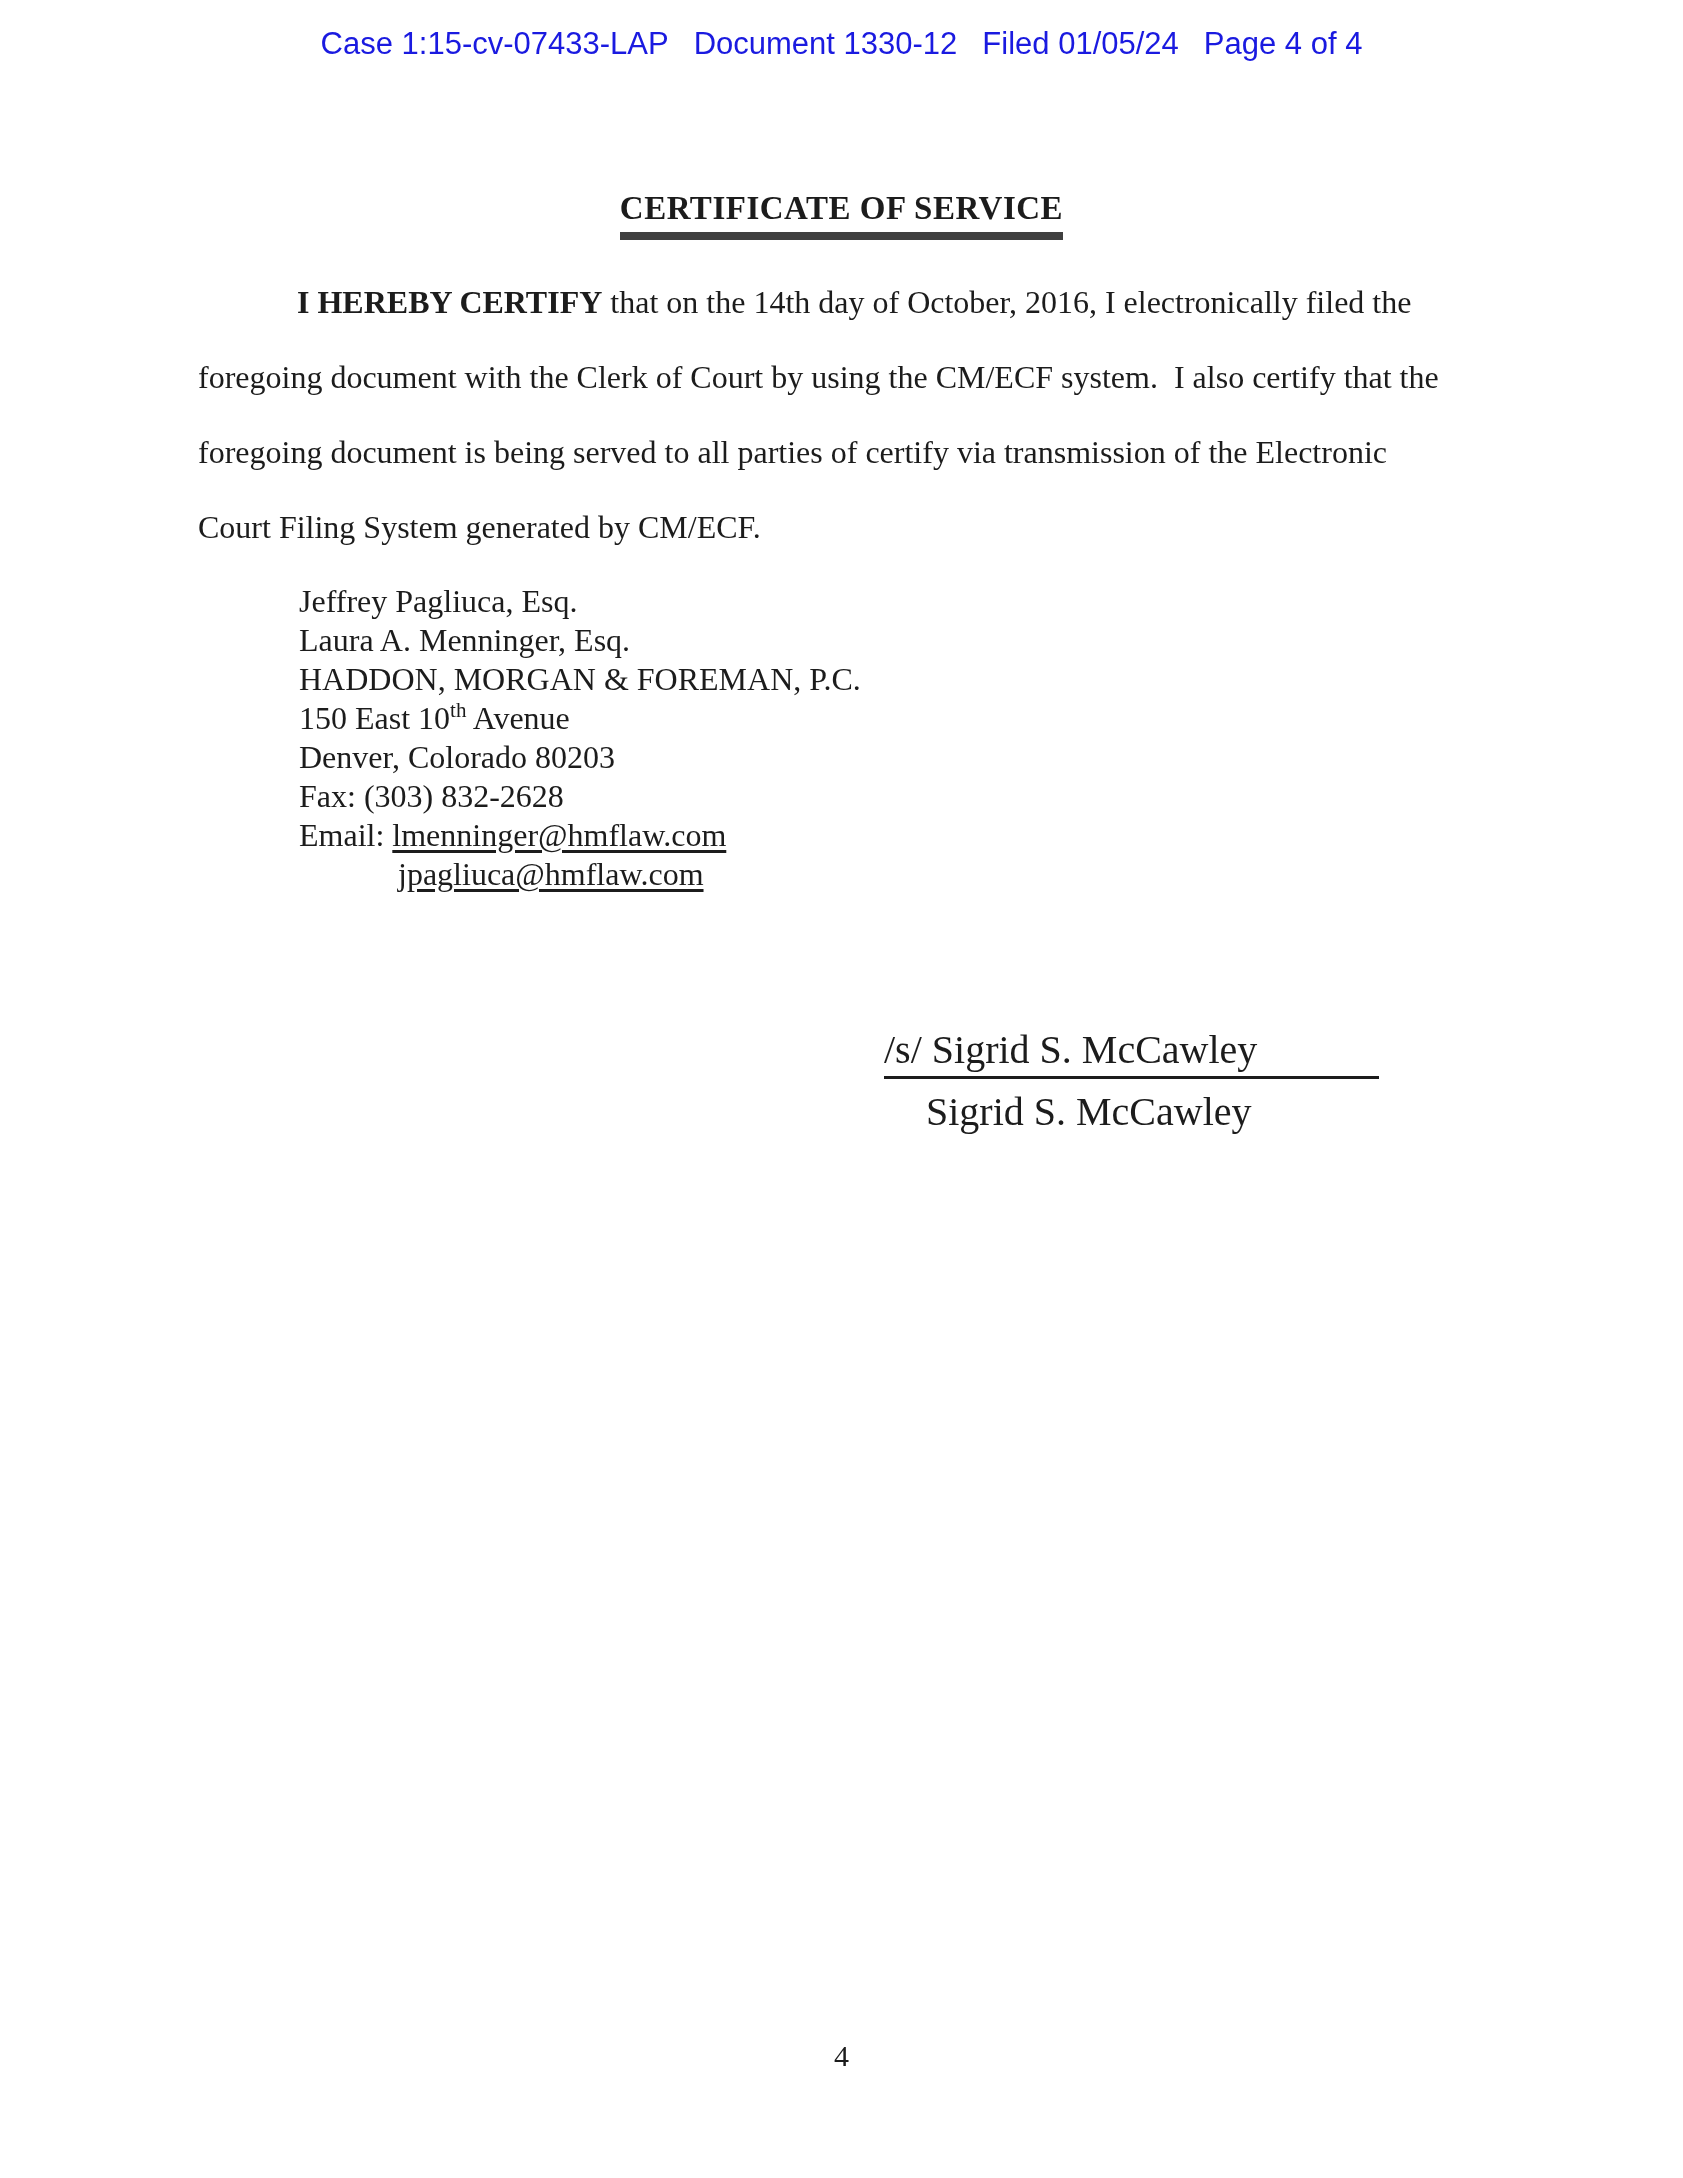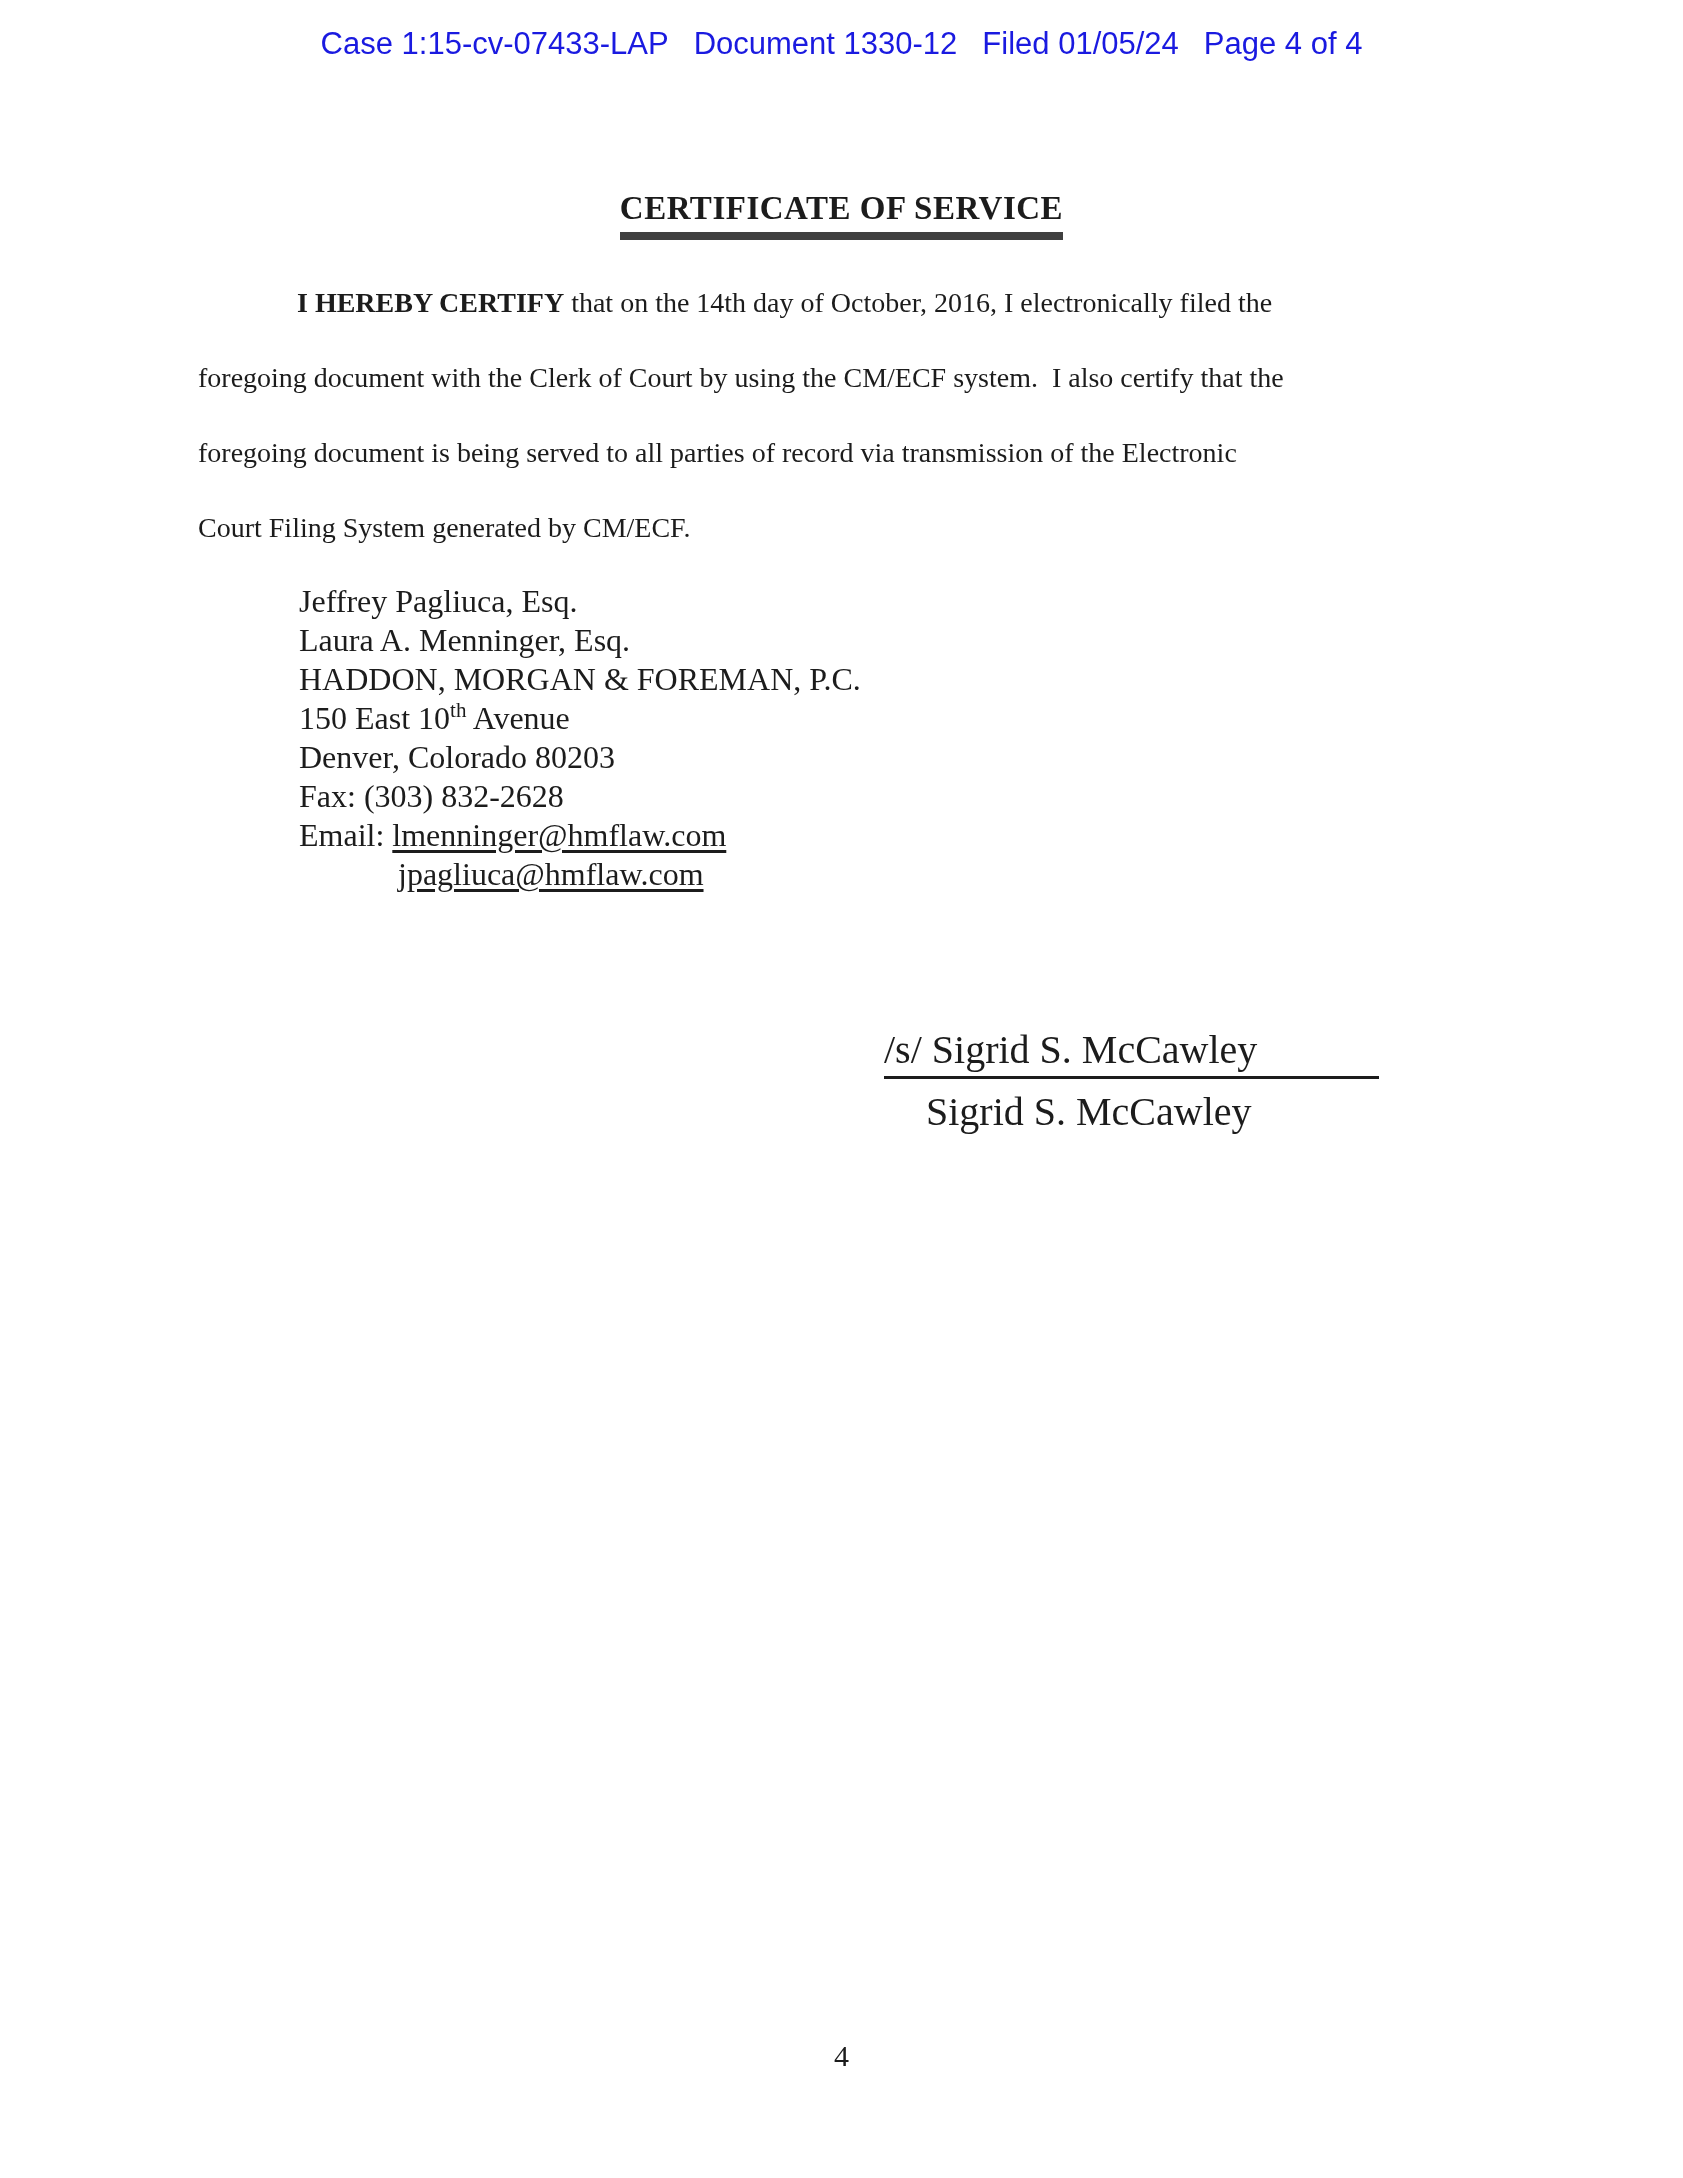--- a/index.html
+++ b/index.html
@@ -45,21 +45,21 @@
     letter-spacing: 0.5px;
     border-bottom: 8px solid #404040;
     padding-bottom: 5px;
   }
   
   .body-par {
     position: absolute;
     top: 265px;
     left: 198px;
     width: 1307px;
-    font-size: 28px;
+    font-size: 32px;
   }
   .body-line {
     height: 75px;
     line-height: 75px;
     white-space: pre;
   }
   .body-line.indent {
     padding-left: 99px;
   }
   .bold { font-weight: bold; }
@@ -130,21 +130,21 @@
     <span>Page 4 of 4</span>
   </div>
 
   <div class="doc-title-wrap">
     <span class="doc-title">CERTIFICATE OF SERVICE</span>
   </div>
 
   <div class="body-par">
     <div class="body-line indent"><span class="bold">I HEREBY CERTIFY</span><span> that on the 14th day of October, 2016, I electronically filed the</span></div>
     <div class="body-line">foregoing document with the Clerk of Court by using the CM/ECF system.  I also certify that the</div>
-    <div class="body-line">foregoing document is being served to all parties of record via transmission of the Electronic</div>
+    <div class="body-line">foregoing document is being served to all parties of certify via transmission of the Electronic</div>
     <div class="body-line">Court Filing System generated by CM/ECF.</div>
   </div>
 
   <div class="address-block">
     <div class="addr-line">Jeffrey Pagliuca, Esq.</div>
     <div class="addr-line">Laura A. Menninger, Esq.</div>
     <div class="addr-line">HADDON, MORGAN &amp; FOREMAN, P.C.</div>
     <div class="addr-line"><span>150 East 10</span><sup class="ord">th</sup><span> Avenue</span></div>
     <div class="addr-line">Denver, Colorado 80203</div>
     <div class="addr-line">Fax: (303) 832-2628</div>

